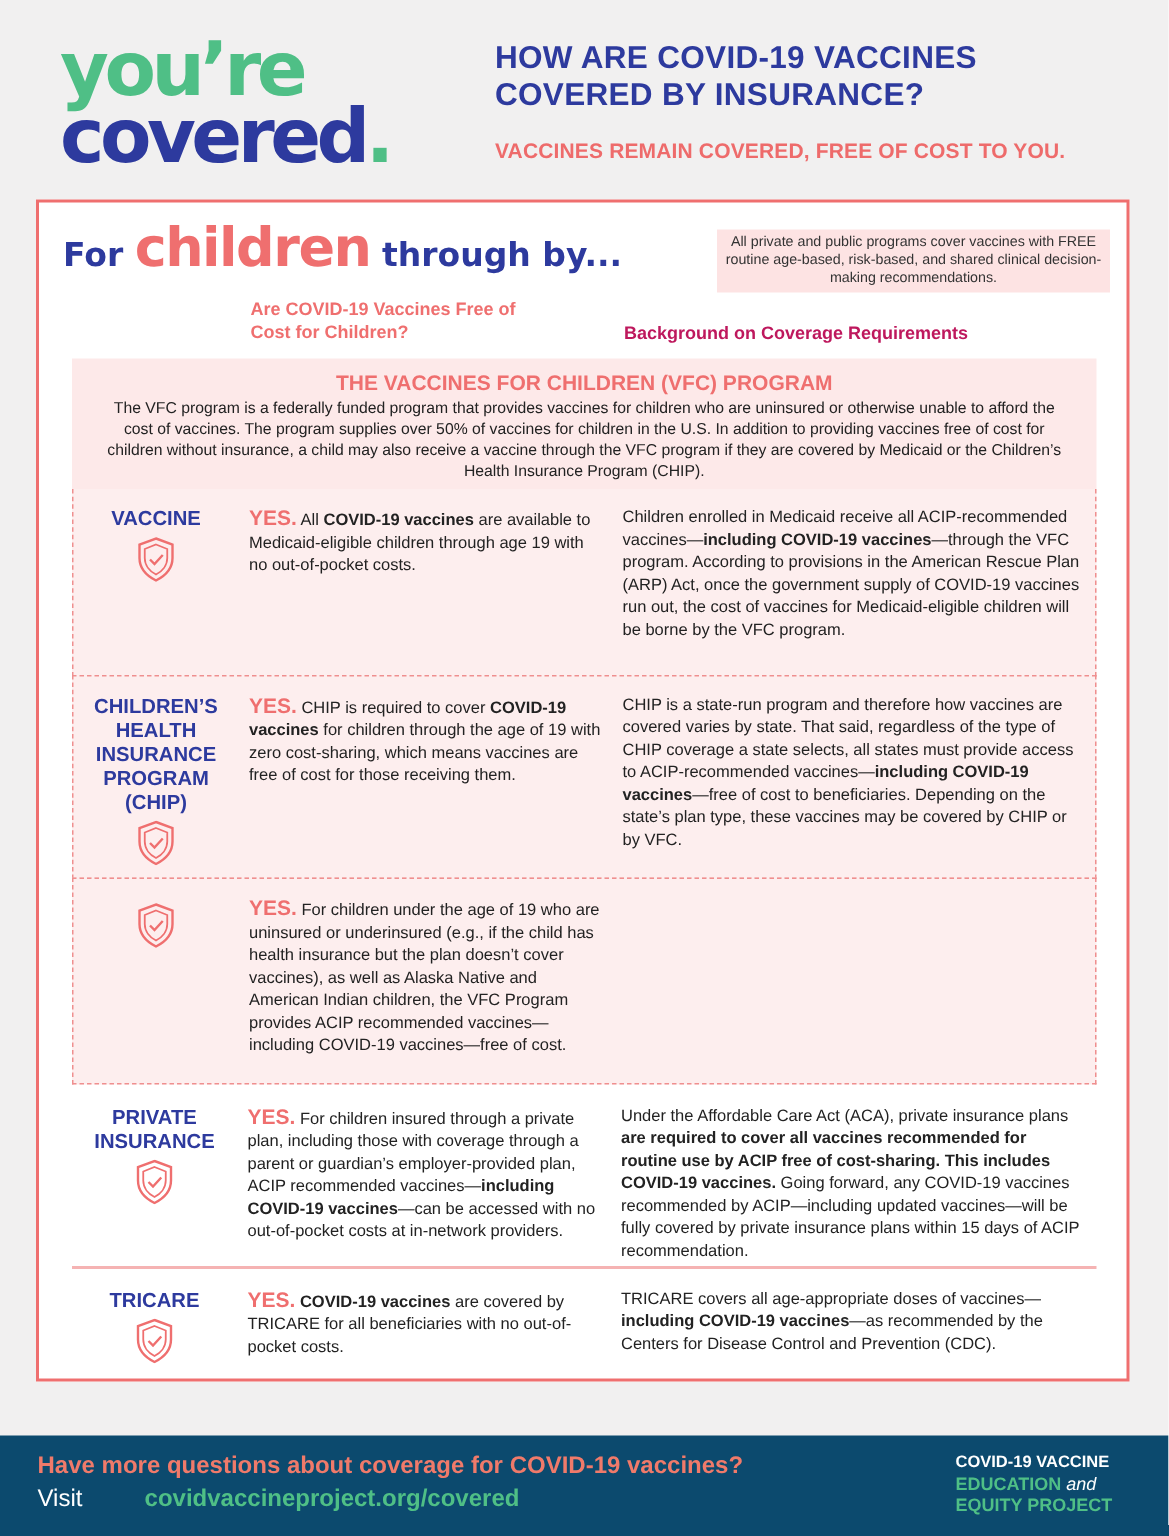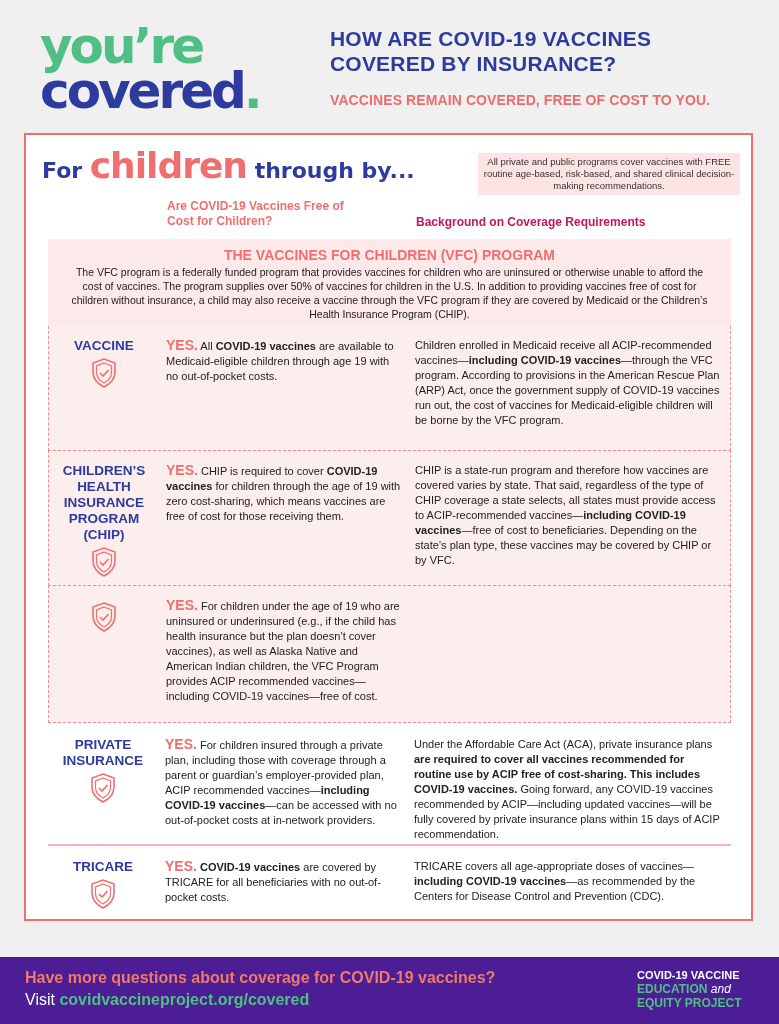--- a/index.html
+++ b/index.html
@@ -30,24 +30,24 @@
   .row.white { background: #fff; }
   .row .label { position: absolute; left: 0; width: 110px; text-align: center; color: #2d3a9e; font-weight: bold; font-size: 13.5px; line-height: 16px; top: 12px; }
   .row .shield { display: block; margin: 4px auto 0; width: 26px; height: 30px; }
   .row .yes { position: absolute; left: 117px; width: 235px; top: 12px; font-size: 11px; line-height: 15px; color: #222; }
   .row .yes .y { color: #ef6f6f; font-weight: bold; font-size: 14px; }
   .row .bg { position: absolute; left: 366px; width: 310px; top: 12px; font-size: 11px; line-height: 15px; color: #222; }
   b { font-weight: bold; }
 
   .sep-solid { position: absolute; left: 22px; width: 683px; height: 2px; background: #f5b3b3; }
 
-  .footer { position: absolute; left: 0; top: 957px; width: 779px; height: 67px; background: #4c1d95; }
+  .footer { position: absolute; left: 0; top: 957px; width: 779px; height: 67px; background: #0c4a6e; }
   .f-q { position: absolute; left: 25px; top: 12px; color: #f07a6a; font-weight: bold; font-size: 16px; }
   .f-visit { position: absolute; left: 25px; top: 34px; color: #fff; font-size: 16px; }
-  .f-visit .url { color: #4fbf86; font-weight: bold; }
+  .f-visit .url { color: #4fbf86; font-weight: bold; margin-left: 37px; }
   .f-brand { position: absolute; left: 637px; top: 11px; font-weight: bold; font-size: 11px; line-height: 14px; color: #fff; }
   .f-brand .g { color: #4fbf86; font-size: 12px; }
   .f-brand .and { color: #fff; font-style: italic; font-weight: normal; }
 </style>
 </head>
 <body>
 
 <div class="header">
   <div class="logo">
     <span class="l1">you’re</span>

